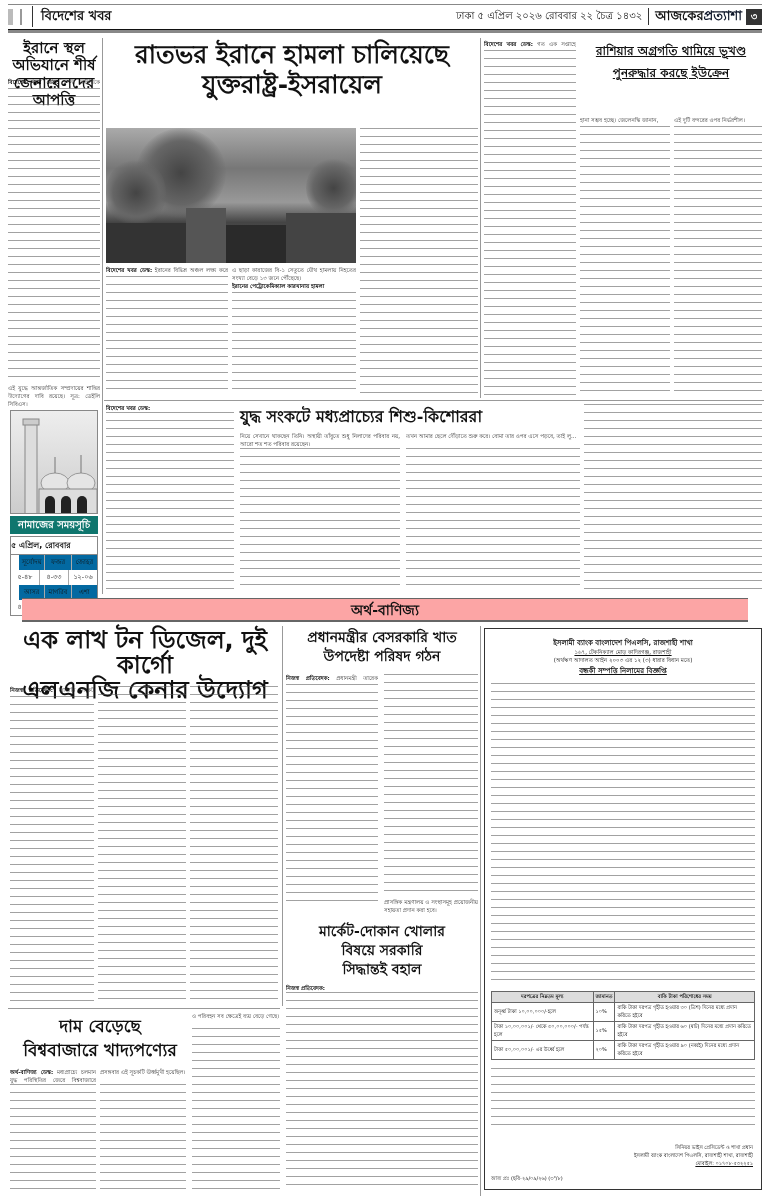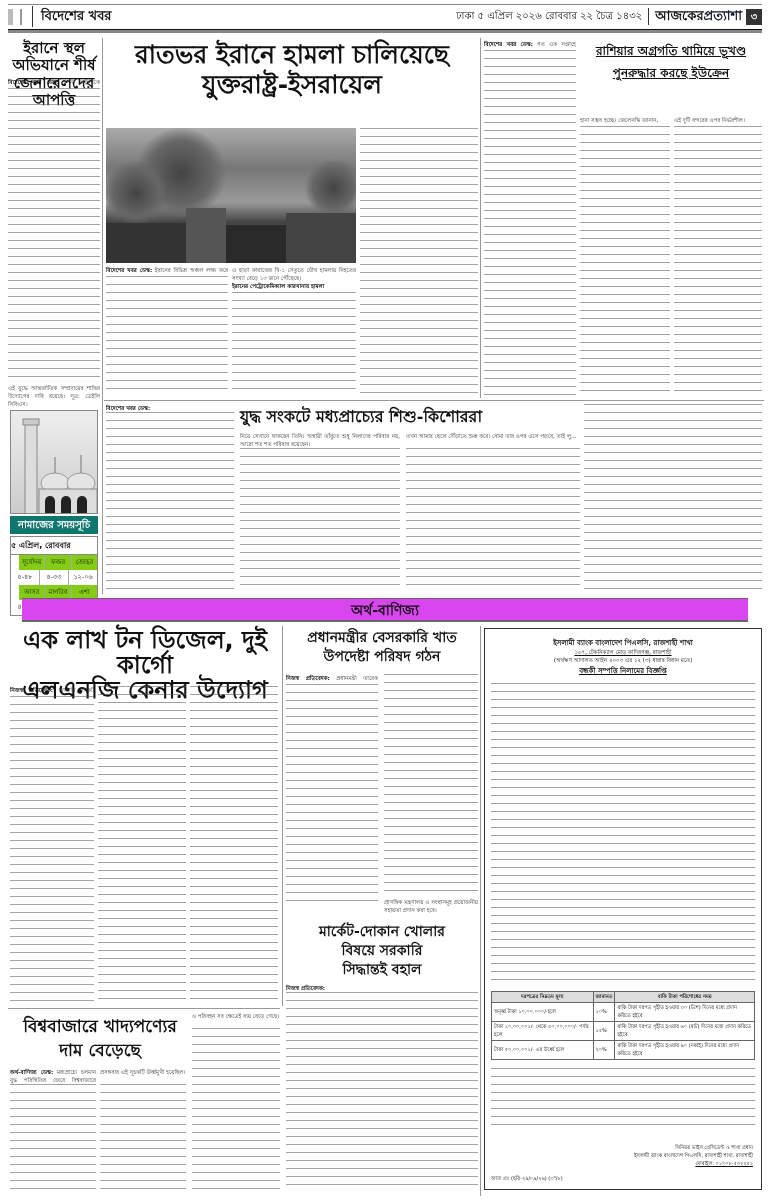--- a/index.html
+++ b/index.html
@@ -22,22 +22,22 @@
   .bldg { position: absolute; bottom: 0; background: #333; }
   .vrule { width: 1px; background: #999; }
   .hrule { height: 1px; background: #999; }
   .mosque { background: linear-gradient(180deg,#eee,#ccc); border: 1px solid #888; overflow: hidden; }
   .prayer-banner { background: #0f766e; color: #fff; font-size: 10px; font-weight: bold; text-align: center; line-height: 18px; }
   .prayer-table { border: 1px solid #888; font-size: 6.5px; }
   .prayer-table .date { text-align: left; font-weight: bold; font-size: 8px; padding: 2px 0; border-bottom: 1px solid #888; }
   .prayer-table .row { display: flex; }
   .prayer-table .cell { flex: 1; text-align: center; padding: 2px 0; border-right: 1px solid #aaa; }
   .prayer-table .cell:last-child { border-right: none; }
-  .prayer-table .head { background: #84cc16; margin-left: 8px; }
-  .band { left: 22px; top: 598px; width: 726px; height: 24px; background: #d946ef; border-top: 1px solid #666; border-bottom: 2px solid #666; text-align: center; font-size: 14px; font-weight: bold; line-height: 22px; }
+  .prayer-table .head { background: #0369a1; margin-left: 8px; }
+  .band { left: 22px; top: 598px; width: 726px; height: 24px; background: #fca5a5; border-top: 1px solid #666; border-bottom: 2px solid #666; text-align: center; font-size: 14px; font-weight: bold; line-height: 22px; }
   .notice { border: 1px solid #333; background: #fff; }
   .notice .nt { text-align: center; font-size: 7px; font-weight: bold; }
   .notice .ns { text-align: center; font-size: 5.5px; text-decoration: underline; }
   .ntable { font-size: 5px; border-collapse: collapse; width: 100%; }
   .ntable td, .ntable th { border: 1px solid #666; padding: 1px 2px; }
   .ntable th { background: #ddd; }
 </style>
 </head>
 <body>
 
@@ -162,22 +162,22 @@
   <div>মার্কেট-দোকান খোলার</div>
   <div>বিষয়ে সরকারি</div>
   <div>সিদ্ধান্তই বহাল</div>
 </div>
 <div class="abs text-col" style="left:286px;top:984px;width:192px;height:8px;"><b>নিজস্ব প্রতিবেদক:</b></div>
 <div class="abs lines" style="left:286px;top:992px;width:192px;height:200px;"></div>
 <div class="abs vrule" style="left:480px;top:626px;height:570px;"></div>
 
 <div class="abs hrule" style="left:8px;top:1008px;width:272px;"></div>
 <div class="abs headline" style="left:10px;top:1014px;width:180px;font-size:17px;line-height:24px;">
+  <div>দাম বেড়েছে</div>
   <div>বিশ্ববাজারে খাদ্যপণ্যের</div>
-  <div>দাম বেড়েছে</div>
 </div>
 <div class="abs text-col" style="left:10px;top:1068px;width:86px;height:16px;"><b>অর্থ-বাণিজ্য ডেস্ক:</b> <span>মধ্যপ্রাচ্যে চলমান যুদ্ধ পরিস্থিতির জেরে বিশ্ববাজারে জ্বালানি তেল ও খাদ্য পণ্যের দাম বেড়েছে।</span></div>
 <div class="abs lines" style="left:10px;top:1084px;width:86px;height:108px;"></div>
 <div class="abs text-col" style="left:100px;top:1068px;width:86px;height:16px;">প্রসঙ্গবার এই সূচকটি ঊর্ধ্বমুখী হয়েছিল।</div>
 <div class="abs lines" style="left:100px;top:1084px;width:86px;height:108px;"></div>
 <div class="abs text-col" style="left:192px;top:1012px;width:88px;height:16px;">ও পরিবহন সব ক্ষেত্রেই ব্যয় বেড়ে গেছে।</div>
 <div class="abs lines" style="left:192px;top:1028px;width:88px;height:164px;"></div>
 
 <div class="abs notice" style="left:484px;top:628px;width:278px;height:562px;">
   <div class="nt" style="margin-top:8px;">ইসলামী ব্যাংক বাংলাদেশ পিএলসি, রাজশাহী শাখা</div>

